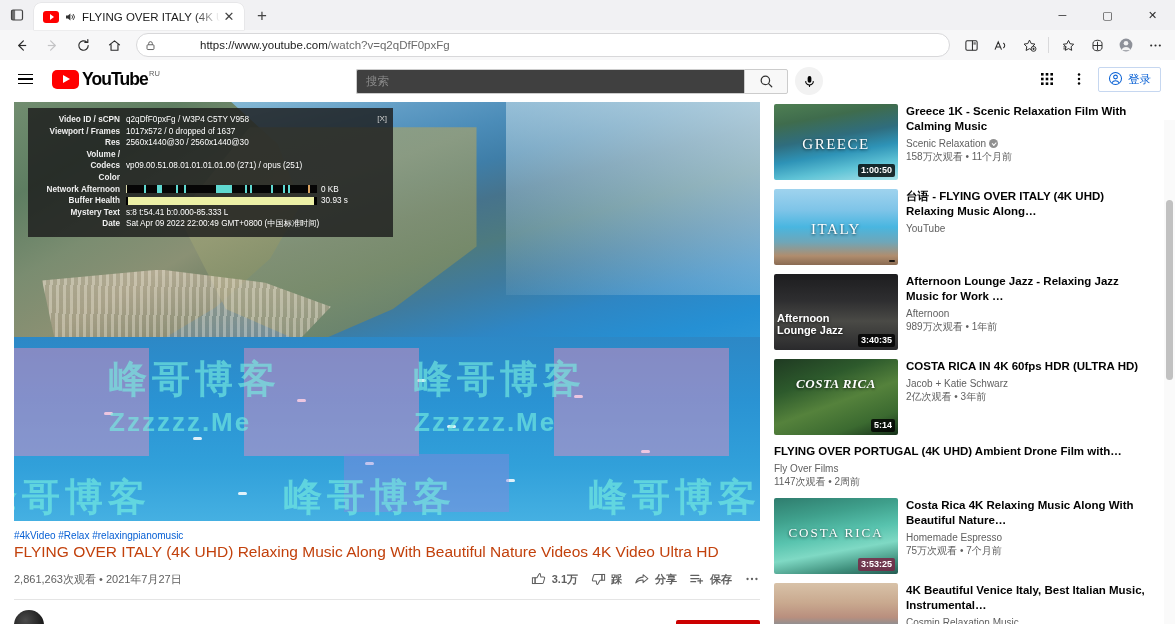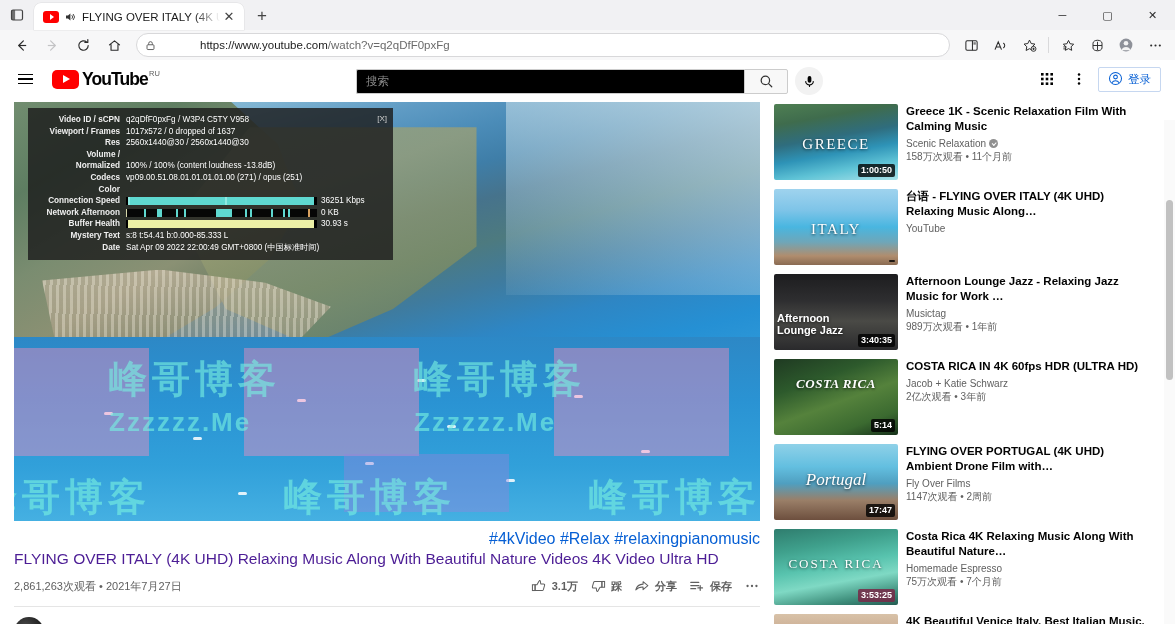--- a/index.html
+++ b/index.html
@@ -91,21 +91,21 @@
   }
   .yt-logo .play::after{content:"";width:0;height:0;border-left:7px solid #fff;
     border-top:4.5px solid transparent;border-bottom:4.5px solid transparent;margin-left:2px;}
   .yt-logo .word { font-size:17.5px; font-weight:bold; letter-spacing:-0.9px; color:#030303; margin-left:3px; line-height:19px;}
   .yt-logo .cc { font-size:7.5px; color:#606060; margin-left:1px; margin-top:-1px;}
 
   .searchwrap { position:absolute; left:356px; top:7px; display:flex; align-items:center; }
   .searchbox {
     width: 388px; height: 25px; border:1px solid #cccccc; border-right:none;
     border-radius: 2px 0 0 2px; padding: 0 9px; font-size:11.5px; color:#8a8a8a;
-    display:flex; align-items:center; background:#000000;
+    display:flex; align-items:center; background:#404040;
   }
   .searchbtn {
     width: 44px; height:25px; border:1px solid #cccccc; background:#f8f8f8;
     border-radius: 0 2px 2px 0; display:flex;align-items:center;justify-content:center;
   }
   .micbtn { width:28px;height:28px;border-radius:50%;background:#f2f2f2;margin-left:7px;
     display:flex;align-items:center;justify-content:center;}
 
   .yt-right { position:absolute; right:14px; top:6px; display:flex; align-items:center; gap:6px;}
   .ytic { width:26px;height:26px;display:flex;align-items:center;justify-content:center;}
@@ -188,22 +188,22 @@
   
   .wm {
     position:absolute; font-weight:bold; color:rgba(120,240,225,0.62);
     pointer-events:none; white-space:nowrap;
   }
   .wm-pink {
     position:absolute; background: rgba(255,140,190,0.42); pointer-events:none;
   }
   .wm-purple { position:absolute; background: rgba(150,130,220,0.40); pointer-events:none;}
 
-  .vid-tags { font-size:16px; color:#065fd4; margin: 9px 0 1px 0; text-align: right; }
-  .vid-title { font-size:15.5px; color:#4c1d95; font-weight:400; line-height:20px; }
+  .vid-tags { font-size:10px; color:#065fd4; margin: 9px 0 1px 0; }
+  .vid-title { font-size:15.5px; color:#c2410c; font-weight:400; line-height:20px; }
   .vid-meta-row { display:flex; align-items:center; justify-content:space-between; margin-top:6px; height:22px;}
   .vid-views { font-size:11px; color:#606060; }
   .actionbar { display:flex; align-items:center; gap:12px; }
   .act { display:flex; align-items:center; gap:5px; font-size:11px; color:#606060; font-weight:bold;}
   .act .ai { display:flex; align-items:center; }
   .divline { height:1px; background:#e5e5e5; margin-top:9px; }
   .chanrow { display:flex; align-items:center; margin-top:10px; justify-content:space-between;}
   .avatar { width:30px;height:30px;border-radius:50%;
     background: radial-gradient(circle at 38% 34%, #4b4b4b 0%, #1d1d1d 62%, #0c0c0c 100%); }
   .subbtn { height:10px; width:84px; background:#cc0000; border-radius:2px; }
@@ -474,42 +474,27 @@
             </div>
             <div class="strow">
               <div class="stkey">Res</div>
               <div class="stval">2560x1440@30 / 2560x1440@30</div>
             </div>
             <div class="strow">
               <div class="stkey">Volume /</div>
               <div class="stval"></div>
             </div>
             <div class="strow">
-              <div class="stkey">Normalized</div>
-              <div class="stval">100% / 100% (content loudness -13.8dB)</div>
-            </div>
-            <div class="strow">
               <div class="stkey">Codecs</div>
               <div class="stval">vp09.00.51.08.01.01.01.01.00 (271) / opus (251)</div>
             </div>
             <div class="strow">
               <div class="stkey">Color</div>
             </div>
 
-            <div class="barrow">
-              <div class="stkey">Connection Speed</div>
-              <div class="barwrap">
-                <div class="bar-conn">
-                    <div class="fill"></div>
-                  <div class="tick" style="left:2px"></div>
-                    <div class="tick" style="left:52%"></div>
-                </div>
-              </div>
-              <div class="barval">36251 Kbps</div>
-            </div>
 
             <div class="barrow">
               <div class="stkey">Network Afternoon</div>
               <div class="barwrap">
                 <div class="bar-net">
                   <i style="left:9%;width:2px"></i>
                     <i style="left:16%;width:5px"></i>
                   <i style="left:26%;width:2px"></i>
                     <i style="left:30%;width:2px"></i>
                   <i style="left:47%;width:12px"></i>
@@ -638,45 +623,41 @@
         </div>
 
         <div class="sv">
           <div class="thumb" style="background:linear-gradient(180deg,#1d1d1f 0%,#2e2e30 35%,#4a4a46 62%,#2a2a2c 100%);">
             <div class="thtitle" style="font-family:'Liberation Sans',sans-serif;font-size:11px;font-weight:bold;letter-spacing:0;top:50%;left:3px;right:30px;text-align:left;line-height:12px;">Afternoon Lounge Jazz</div>
             <div class="dur">3:40:35</div>
           </div>
           <div class="sv-info">
             <div class="sv-title">Afternoon Lounge Jazz - Relaxing Jazz Music for Work …</div>
             <div class="sv-chan">
-              <span>Musictag</span>
+              <span>Afternoon</span>
             </div>
             <div class="sv-stats">989万次观看 • 1年前</div>
           </div>
         </div>
 
         <div class="sv">
           <div class="thumb" style="background:linear-gradient(160deg,#1f3a22 0%,#2d5a2c 30%,#55823c 55%,#3b6a30 80%,#16301a 100%);">
             <div class="thtitle" style="font-family:'Liberation Serif',serif;font-style:italic;font-weight:bold;font-size:13px;top:22%;letter-spacing:0.5px;">COSTA RICA</div>
             <div class="dur">5:14</div>
           </div>
           <div class="sv-info">
             <div class="sv-title">COSTA RICA IN 4K 60fps HDR (ULTRA HD)</div>
             <div class="sv-chan">
               <span>Jacob + Katie Schwarz</span>
             </div>
             <div class="sv-stats">2亿次观看 • 3年前</div>
           </div>
         </div>
 
         <div class="sv">
-          <div class="thumb" style="background:linear-gradient(180deg,#8fd1e8 0%,#63bfe0 30%,#4f9fc0 52%,#9a7f68 74%,#6d4f3e 100%);">
-            <div class="thtitle" style="font-family:'Liberation Serif',serif;font-style:italic;font-size:17px;letter-spacing:0;top:34%;">Portugal</div>
-            <div class="dur">17:47</div>
-          </div>
           <div class="sv-info">
             <div class="sv-title">FLYING OVER PORTUGAL (4K UHD) Ambient Drone Film with…</div>
             <div class="sv-chan">
               <span>Fly Over Films</span>
             </div>
             <div class="sv-stats">1147次观看 • 2周前</div>
           </div>
         </div>
 
         <div class="sv">

